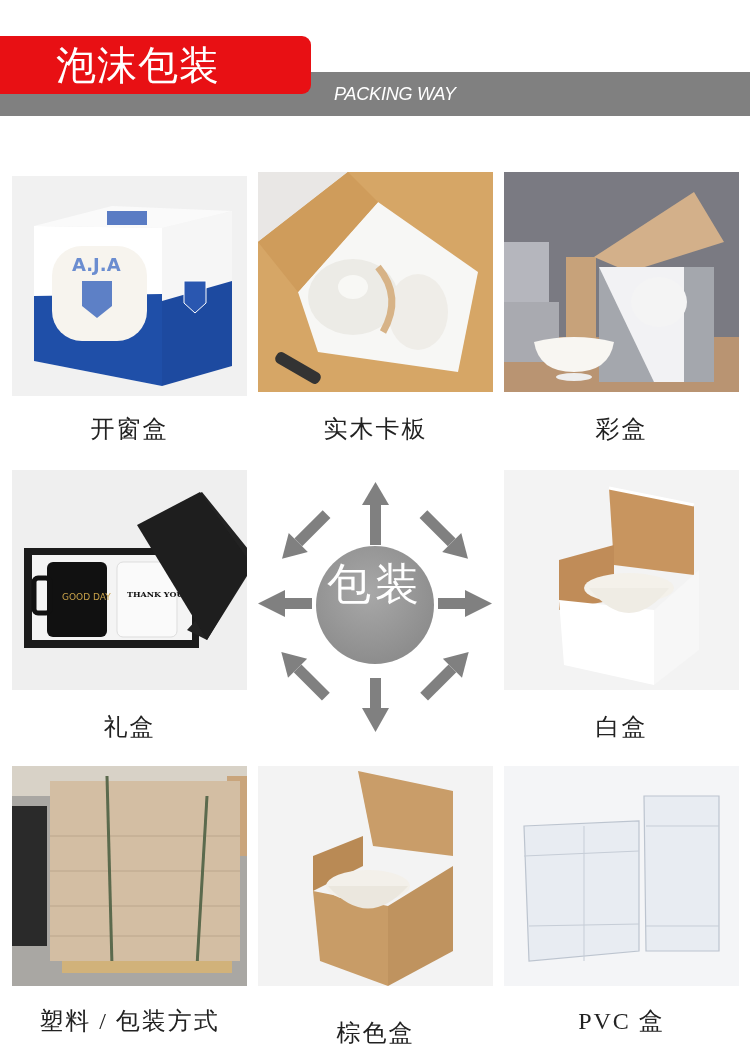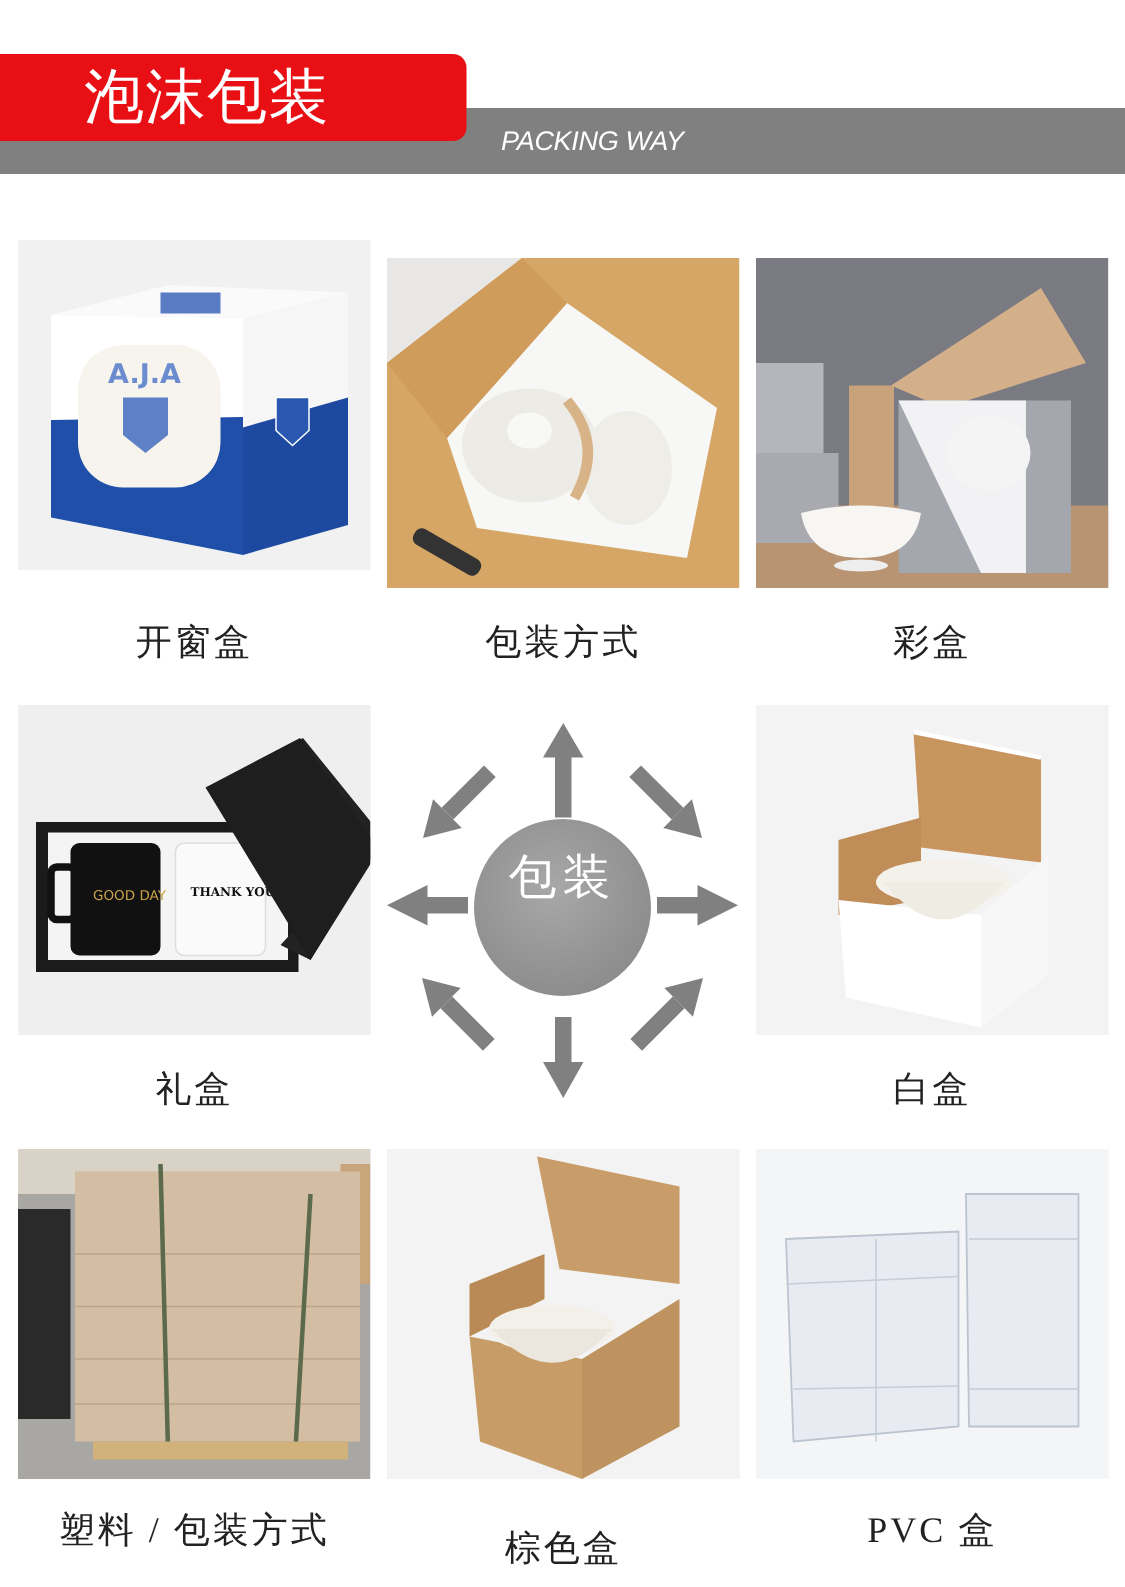--- a/index.html
+++ b/index.html
@@ -11,31 +11,31 @@
   .title { position:absolute; left:56px; top:40px; color:#fff; font-size:40px; line-height:50px;
            font-family:"DejaVu Sans", sans-serif; letter-spacing:1px; }
   .subtitle { position:absolute; left:334px; top:84px; color:#fff; font-size:18px; font-style:italic;
               font-family:"Liberation Sans", sans-serif; letter-spacing:-0.2px; }
   .photo { position:absolute; width:235px; height:220px; overflow:hidden; background:#eee; }
   .label { position:absolute; width:235px; text-align:center; font-size:24px; color:#222;
            letter-spacing:2px; line-height:30px;font-family:Liberation Serif, serif; }
   .center-circle { position:absolute; left:316px; top:546px; width:118px; height:118px; border-radius:50%;
                    background:radial-gradient(circle at 45% 40%, #a8a8a8, #8e8e8e 70%, #858585); }
   .center-text { position:absolute; left:316px; top:566px; width:118px; text-align:center; color:#fff;
-                 font-size:32px; line-height:36px; letter-spacing:4px; font-family:"DejaVu Serif", serif; }
+                 font-size:44px; line-height:36px; letter-spacing:4px; font-family:"DejaVu Serif", serif; }
 </style>
 </head>
 <body>
 
 <div class="gray-bar"></div>
 <div class="red-block"></div>
 <div class="title">泡沫包装</div>
 <div class="subtitle">PACKING WAY</div>
 
-<div class="photo" style="left:12px;top:160px;">
+<div class="photo" style="left:12px;top:176px;">
   <svg width="235" height="220" viewBox="0 0 235 220">
     <rect width="235" height="220" fill="#f1f1f1"></rect>
     <polygon points="22,50 150,52 150,210 22,185" fill="#ffffff"></polygon>
     <polygon points="22,120 150,118 150,210 22,185" fill="#1f4fa8"></polygon>
     <polygon points="150,52 220,35 220,190 150,210" fill="#f6f6f6"></polygon>
     <polygon points="150,125 220,105 220,190 150,210" fill="#1d4aa0"></polygon>
     <polygon points="22,50 150,52 220,35 100,30" fill="#fafafa"></polygon>
     <rect x="40" y="70" width="95" height="95" rx="30" fill="#f7f4ee"></rect>
     <text x="60" y="95" font-size="18" font-family="DejaVu Sans, sans-serif" fill="#6b8dd0" font-weight="bold">A.J.A</text>
     <path d="M70 105 h30 v25 l-15 12 l-15 -12z" fill="#5d80c6"></path>
@@ -51,21 +51,21 @@
     <polygon points="0,70 90,0 235,0 235,220 0,220" fill="#d6a666"></polygon>
     <polygon points="40,120 120,30 220,100 200,200 60,180" fill="#f7f7f5"></polygon>
     <polygon points="0,70 90,0 120,30 40,120" fill="#cf9c5b"></polygon>
     <ellipse cx="95" cy="125" rx="45" ry="38" fill="#ecebe6"></ellipse>
     <ellipse cx="95" cy="115" rx="15" ry="12" fill="#f8f8f5"></ellipse>
     <ellipse cx="160" cy="140" rx="30" ry="38" fill="#efede8"></ellipse>
     <path d="M120 95 q25 30 5 65" stroke="#d7b387" stroke-width="7" fill="none"></path>
     <rect x="15" y="190" width="50" height="12" rx="5" fill="#333" transform="rotate(30 40 196)"></rect>
   </svg>
 </div>
-<div class="label" style="left:258px;top:414px;">包装方式</div>
+<div class="label" style="left:258px;top:414px;">实木卡板</div>
 
 <div class="photo" style="left:504px;top:172px;">
   <svg width="235" height="220" viewBox="0 0 235 220">
     <rect width="235" height="220" fill="#7a7a82"></rect>
     <rect y="165" width="235" height="55" fill="#b99472"></rect>
     <rect x="0" y="70" width="45" height="65" fill="#b5b6bd"></rect>
     <rect x="0" y="130" width="55" height="60" fill="#a9aab0"></rect>
     <rect x="62" y="85" width="30" height="110" fill="#c7a27a"></rect>
     <polygon points="90,85 190,20 220,70 125,100" fill="#d3b08a"></polygon>
     <rect x="95" y="95" width="115" height="115" fill="#a4a7ad"></rect>

